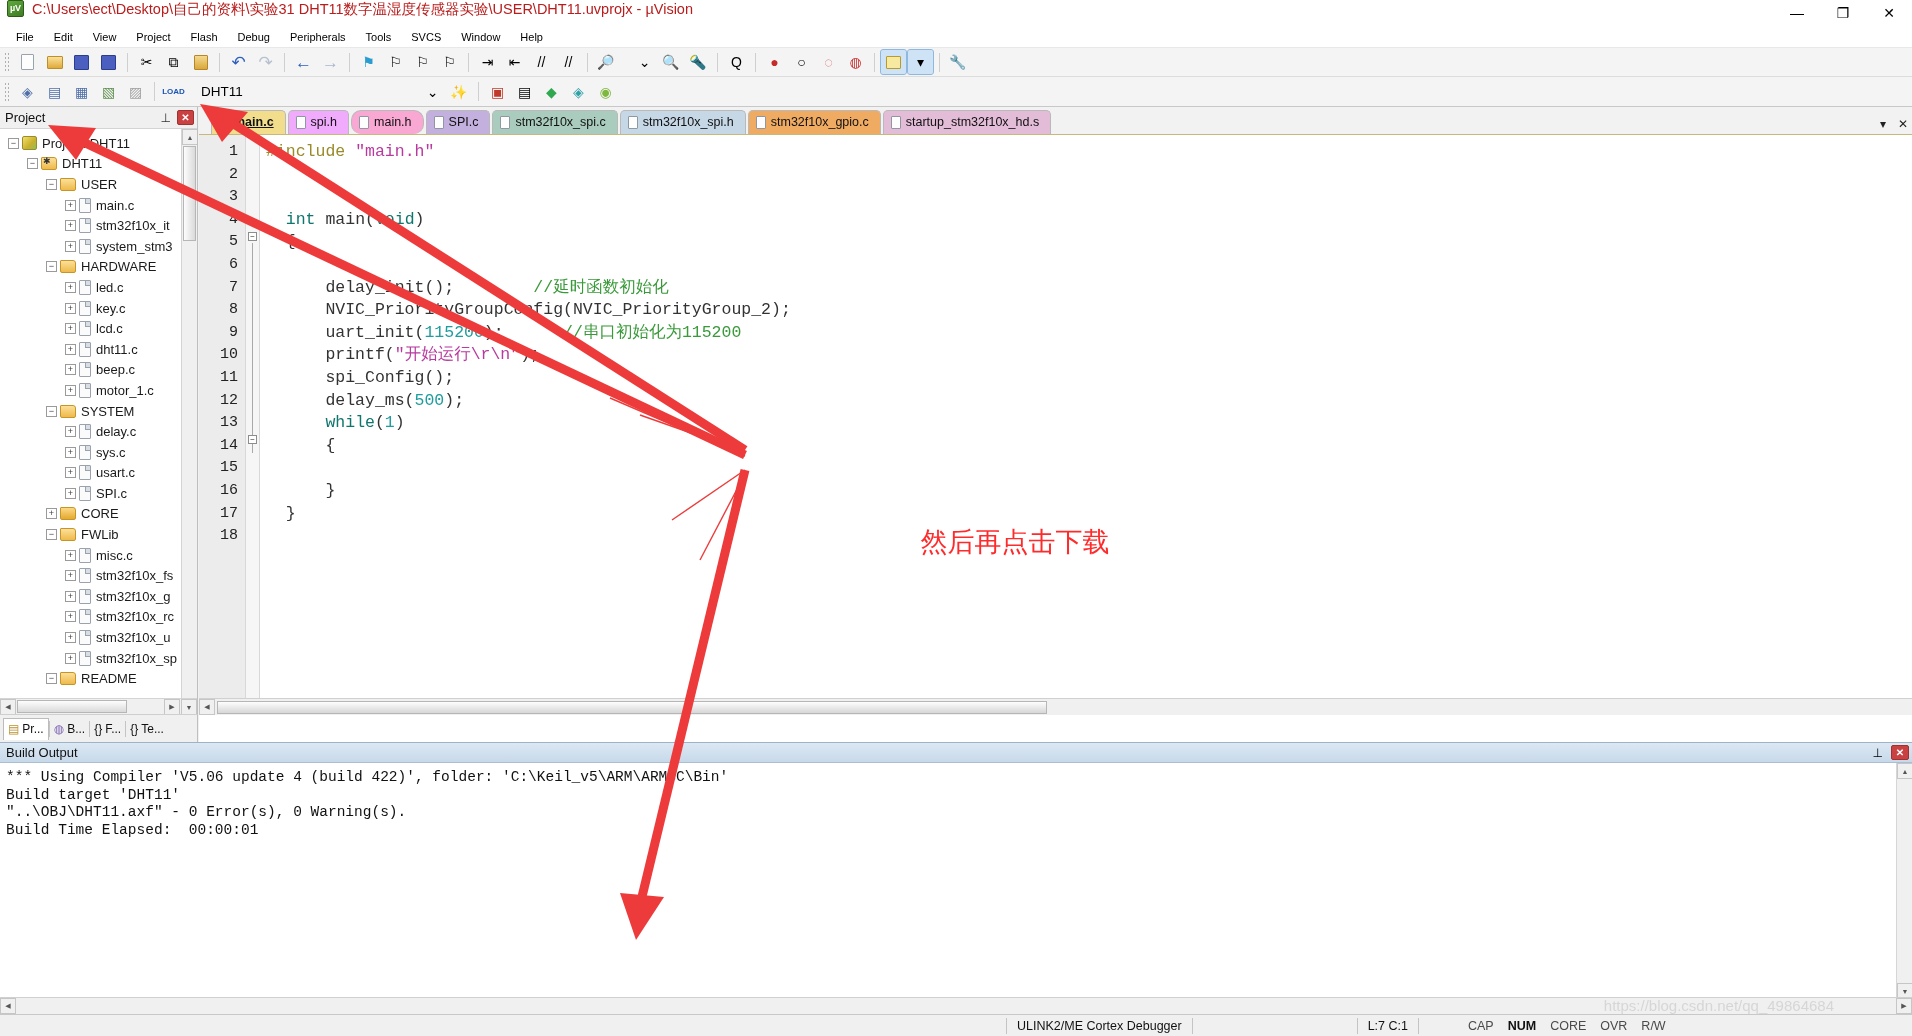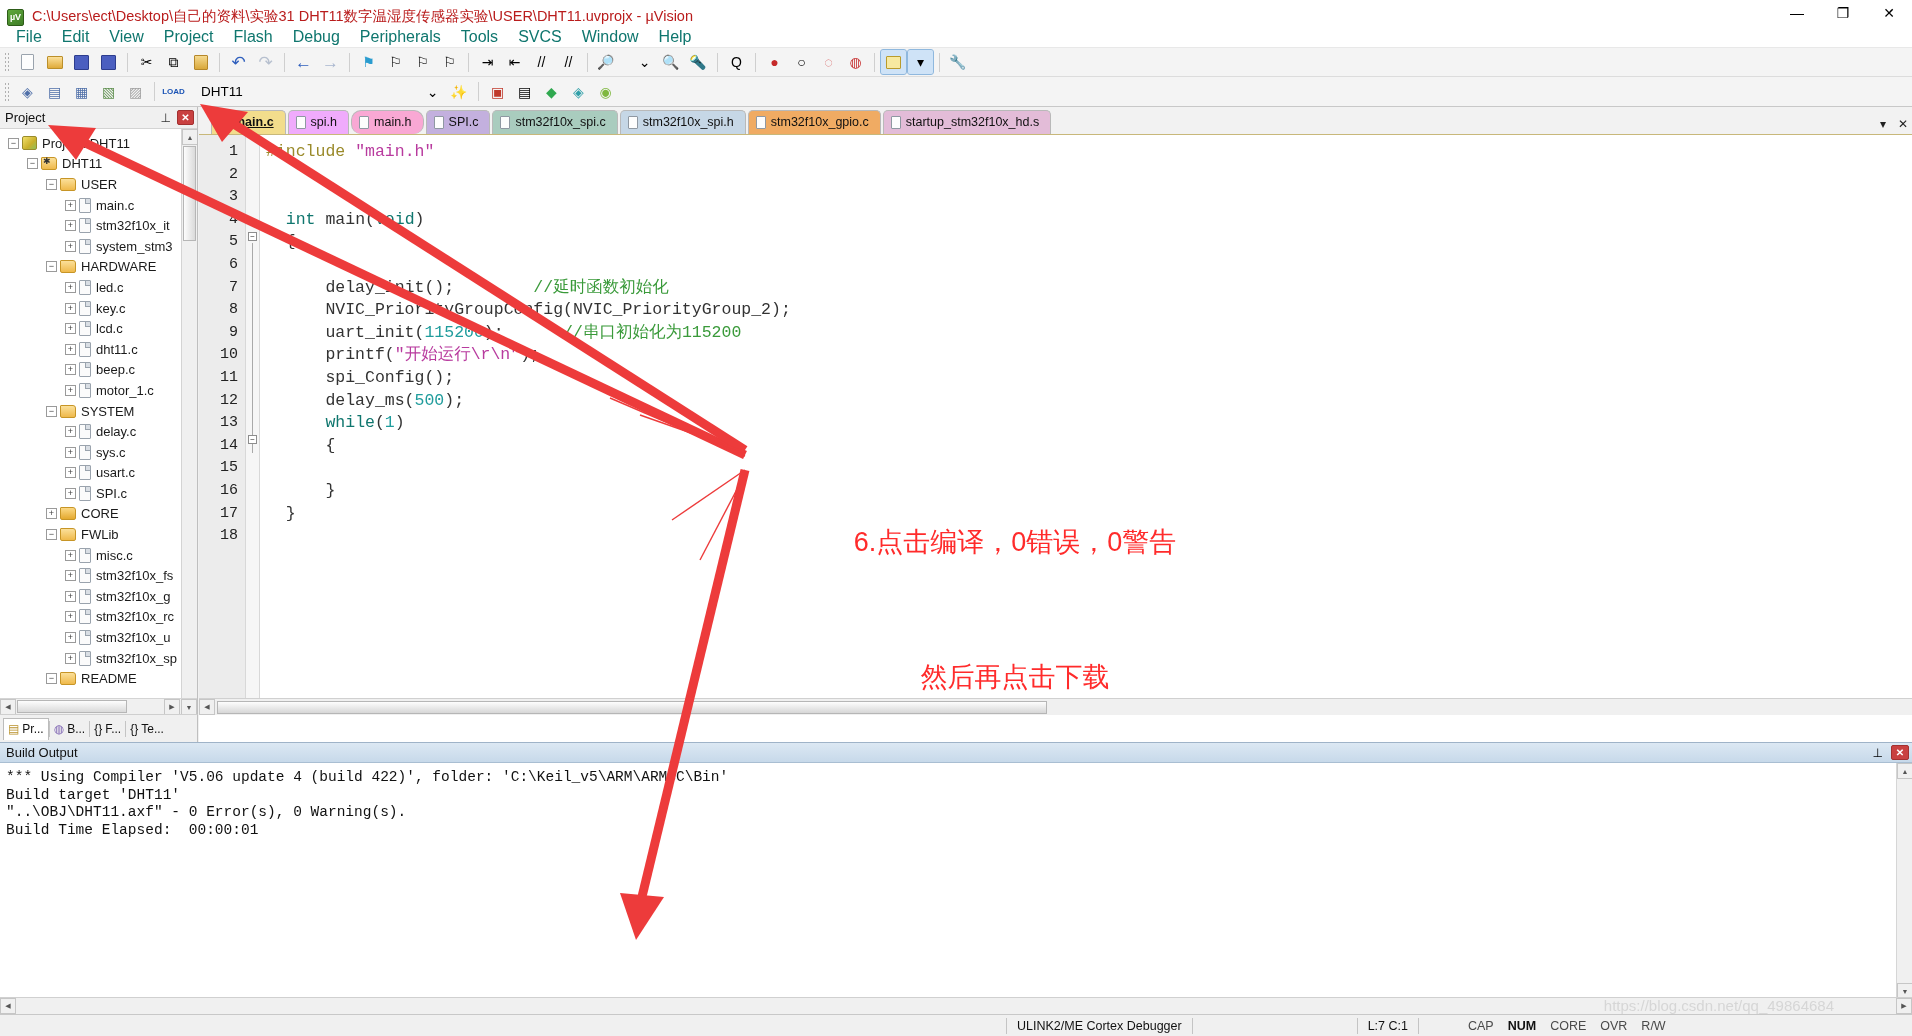--- a/index.html
+++ b/index.html
@@ -13,21 +13,21 @@
   #app {
     position: relative;
     width: 1912px; height: 1036px;
     background: #f0f0f0;
   }
 
   
   .titlebar {
     position: absolute; left: 0; top: 0; width: 1912px; height: 26px;
     background: #ffffff;
-    display: flex; align-items: flex-end;
+    display: flex; align-items: flex-start;
   }
   .titlebar .app-icon {
     width: 17px; height: 17px; margin-left: 7px; margin-right: 8px;
     background: linear-gradient(150deg,#5fa83c 0%, #3f7d26 100%);
     border: 1px solid #2d5c18; border-radius: 2px;
     color: #fff; font-size: 9px; line-height: 15px; text-align: center;
     font-weight: bold; font-family: "Liberation Sans", sans-serif;
   }
   .titlebar .title-text {
     font-size: 14.5px; color: #b91c1c; white-space: nowrap;
@@ -40,21 +40,21 @@
   }
 
   
   .menubar {
     position: absolute; left: 0; top: 26px; width: 1912px; height: 22px;
     background: #ffffff;
     display: flex; align-items: center; padding-left: 6px;
     border-bottom: 1px solid #e8e8e8;
   }
   .menu-item {
-    font-size: 16px; color: #0f766e; padding: 2px 10px; white-space: nowrap;
+    font-size: 11px; color: #000000; padding: 2px 10px; white-space: nowrap;
   }
 
   
   .toolbar {
     position: absolute; left: 0; width: 1912px; height: 29px;
     background: #f4f4f4;
     border-bottom: 1px solid #dcdcdc;
     display: flex; align-items: center;
   }
   .toolbar.row1 { top: 48px; }
@@ -798,19 +798,18 @@
 
     <g stroke="#ed3b3b" stroke-width="1.4" fill="none">
       <line x1="745" y1="452" x2="640" y2="415"></line>
       <line x1="745" y1="456" x2="610" y2="398"></line>
       <line x1="745" y1="470" x2="672" y2="520"></line>
       <line x1="745" y1="474" x2="700" y2="560"></line>
     </g>
   </svg>
 
   <div class="anno-text" style="left:805px; top:430px; width:420px;">
-    <div>6.点击编译，0错误，0警告</div>
     <div>然后再点击下载</div>
   </div>
 
   <div class="watermark">https://blog.csdn.net/qq_49864684</div>
 
 </div>
 
 </body></html>

